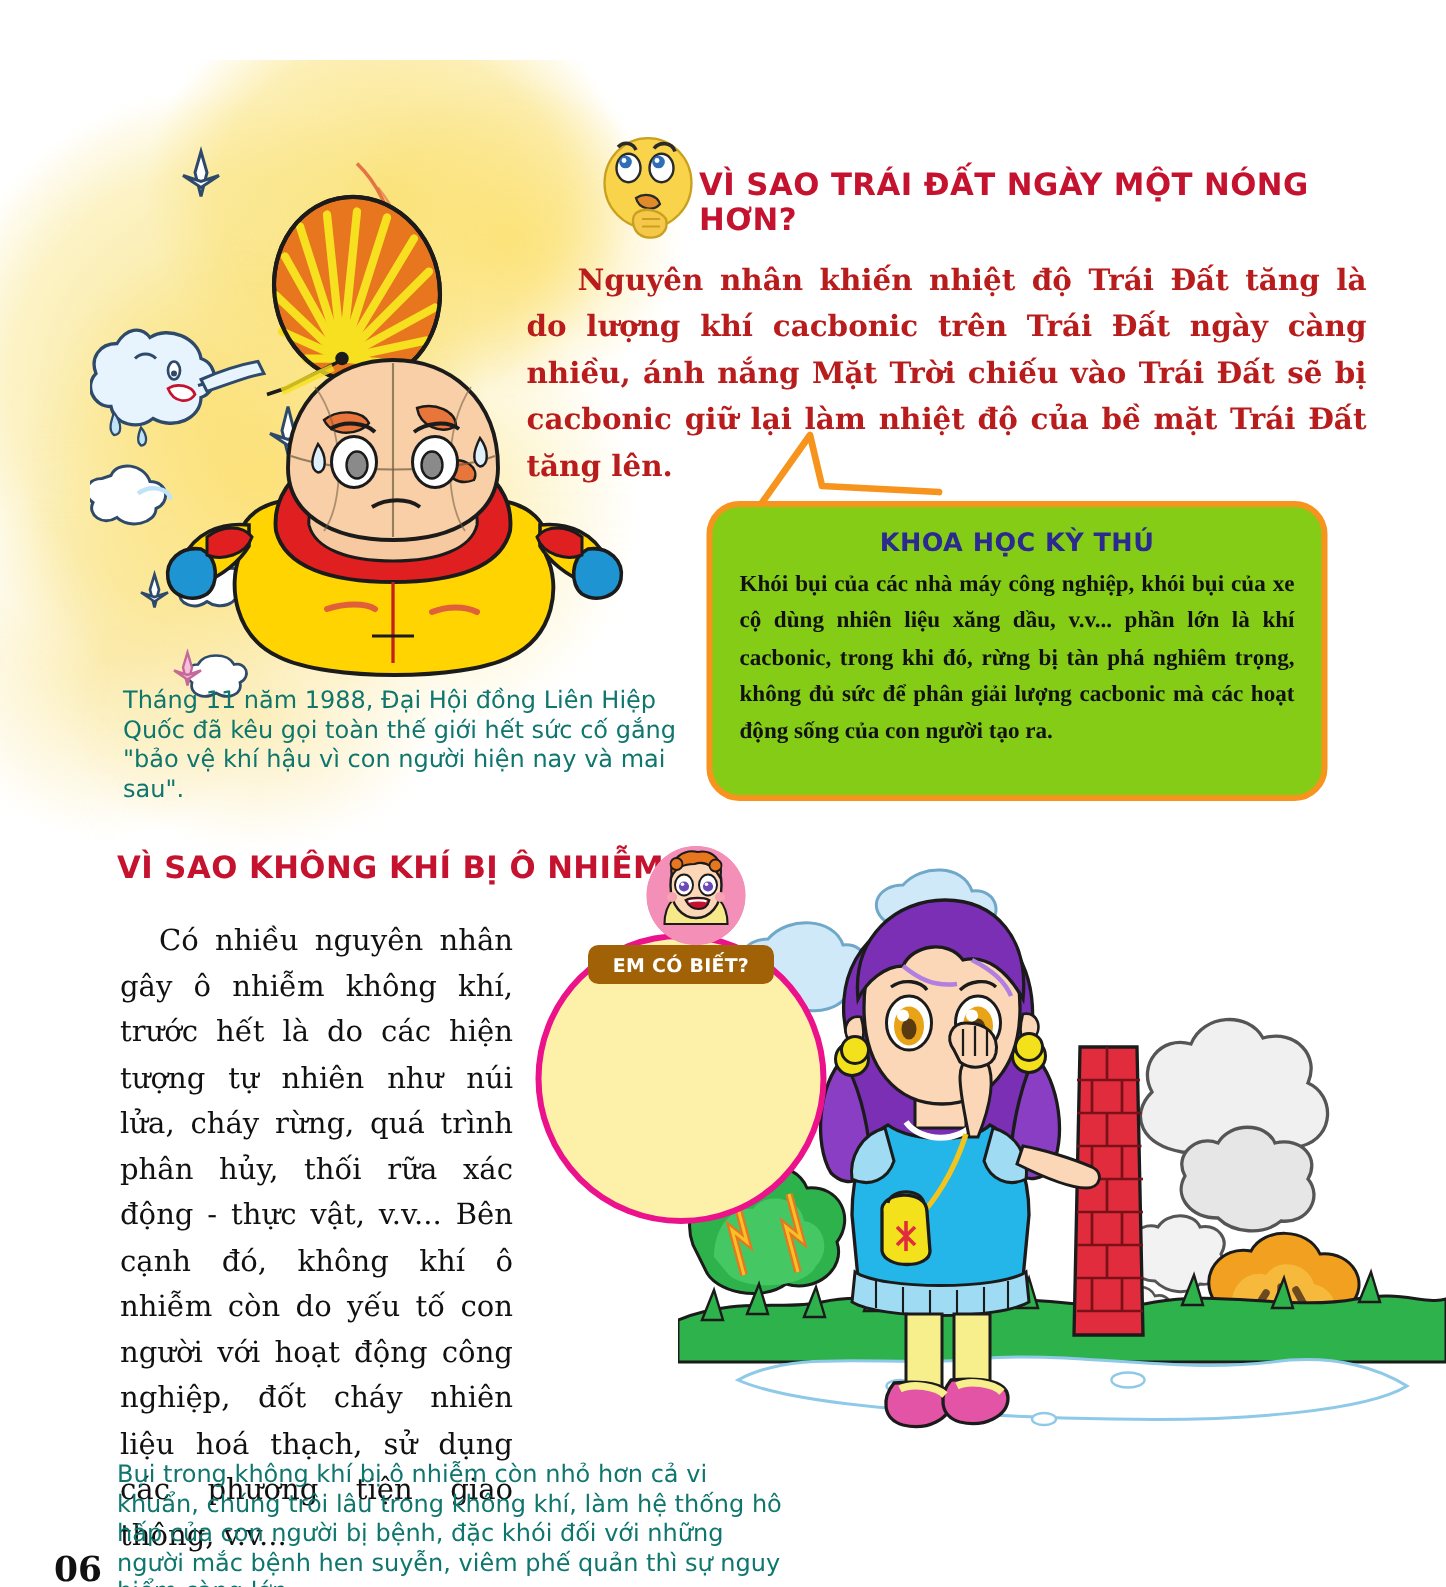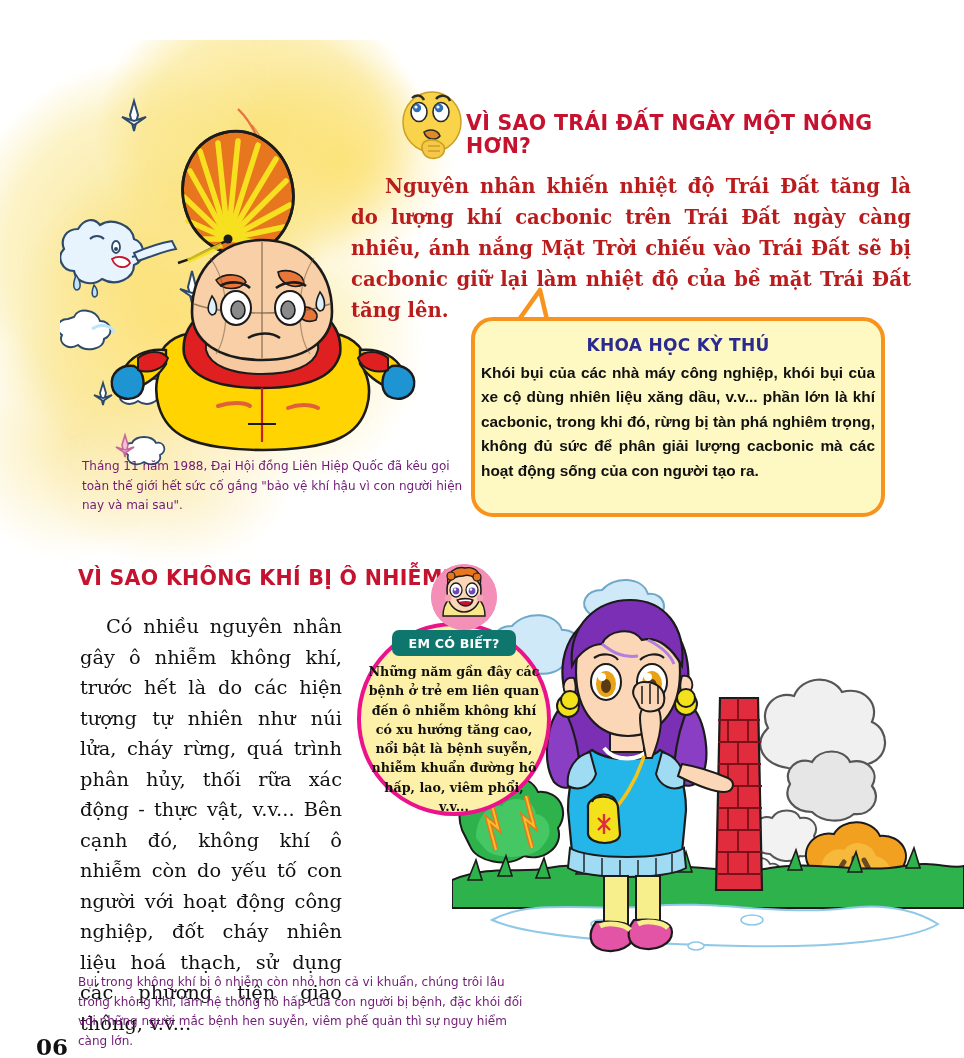--- a/index.html
+++ b/index.html
@@ -62,58 +62,58 @@
   }
 
   #body-2{
     position:absolute;left:80px;top:572px;width:262px;
     font-family:"DejaVu Serif","Liberation Serif",serif;
     font-size:19.4px;line-height:30.5px;color:#111;font-weight:normal;
     text-align:justify;text-indent:26px;
   }
 
   .cap-red{
-    color:#701a75;font-size:12px;line-height:19.5px;
+    color:#0f766e;font-size:16px;line-height:19.5px;
     font-family:"DejaVu Sans","Liberation Sans",sans-serif;
   }
   #caption-un{position:absolute;left:82px;top:417px;width:392px;}
   #caption-bottom{position:absolute;left:78px;top:933px;width:448px;}
 
   #page-number{
     position:absolute;left:36px;top:993px;
     font-family:"DejaVu Serif","Liberation Serif",serif;
     font-size:23px;font-weight:bold;color:#111;
   }
 
   
   #bubble-science{
-    position:absolute;left:471px;top:277px;width:414px;height:200px;
-    border:4.5px solid #f7941e;border-radius:22px;background:#fef9c3;
+    position:absolute;left:471px;top:294px;width:414px;height:200px;
+    border:4.5px solid #f7941e;border-radius:22px;background:#84cc16;
     box-sizing:border-box;
   }
   #bubble-science-tail{position:absolute;left:500px;top:244px;width:130px;height:56px;}
   #bubble-science-title{
     color:#2b2b8f;font-weight:bold;font-size:17px;text-align:center;
     margin:14px 0 6px 0;letter-spacing:.3px;
   }
   #bubble-science-body{
-    font-family:Liberation Sans, sans-serif;
+    font-family:Liberation Serif, serif;
     font-size:15.4px;line-height:24.4px;color:#111;font-weight:bold;
-    padding:0 6px;text-align:justify;
+    padding:0 18px;text-align:justify;
   }
 
   
   #bubble-know{
     position:absolute;left:357px;top:582px;width:194px;height:194px;
     border-radius:50%;background:#fdf0a8;border:4.5px solid #ec128c;
     box-sizing:border-box;overflow:hidden;
   }
   #bubble-know-label{
     position:absolute;left:392px;top:590px;width:124px;height:26px;
-    background:#0f766e;border-radius:7px;color:#fff;font-weight:bold;
+    background:#a16207;border-radius:7px;color:#fff;font-weight:bold;
     font-size:12.6px;display:flex;align-items:center;justify-content:center;
     letter-spacing:.2px;
   }
   #bubble-know-body{
     position:absolute;left:368px;top:622px;width:172px;
     font-family:"DejaVu Serif","Liberation Serif",serif;
     font-size:12.7px;line-height:19.3px;color:#111;font-weight:bold;
     text-align:center;
   }
   #baby-badge{
@@ -466,19 +466,18 @@
       <circle cx="41" cy="27" r="3.4" fill="#6a4ab8"></circle>
       <circle cx="24" cy="25.5" r="1.2" fill="#fff"></circle>
       <circle cx="40" cy="25.5" r="1.2" fill="#fff"></circle>
       <circle cx="17" cy="34" r="3.4" fill="#f5a3b0"></circle>
       <circle cx="49" cy="34" r="3.4" fill="#f5a3b0"></circle>
       <path d="M26 36 C30 44 40 44 42 36 C38 34 30 34 26 36 Z" fill="#c4122f" stroke="#1b1b1b" stroke-width="1.3"></path>
       <path d="M28 37 C32 36 38 36 40 37" stroke="#fff" stroke-width="1.6" fill="none"></path>
     </svg>
   </div>
   <div id="bubble-know-label">EM CÓ BIẾT?</div>
-  <div id="bubble-know-body">Những năm gần đây các bệnh ở trẻ em liên quan đến ô nhiễm không khí có xu hướng tăng cao, nổi bật là bệnh suyễn, nhiễm khuẩn đường hô hấp, lao, viêm phổi, v.v...</div>
 
   <div id="caption-bottom" class="cap-red">Bụi trong không khí bị ô nhiễm còn nhỏ hơn cả vi khuẩn, chúng trôi lâu trong không khí, làm hệ thống hô hấp của con người bị bệnh, đặc khói đối với những người mắc bệnh hen suyễn, viêm phế quản thì sự nguy hiểm càng lớn.</div>
 
   <div id="page-number">06</div>
 
 </div>
 
 </body></html>

